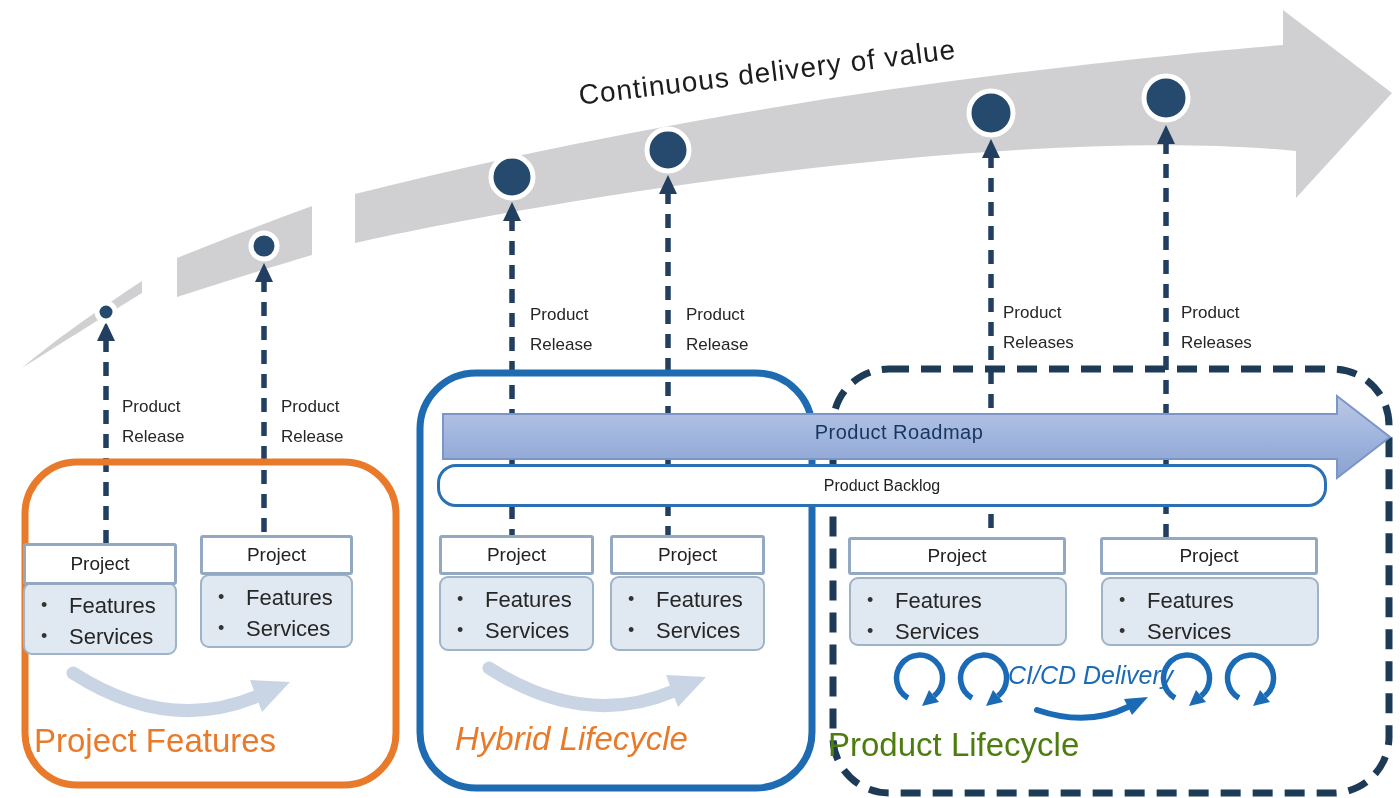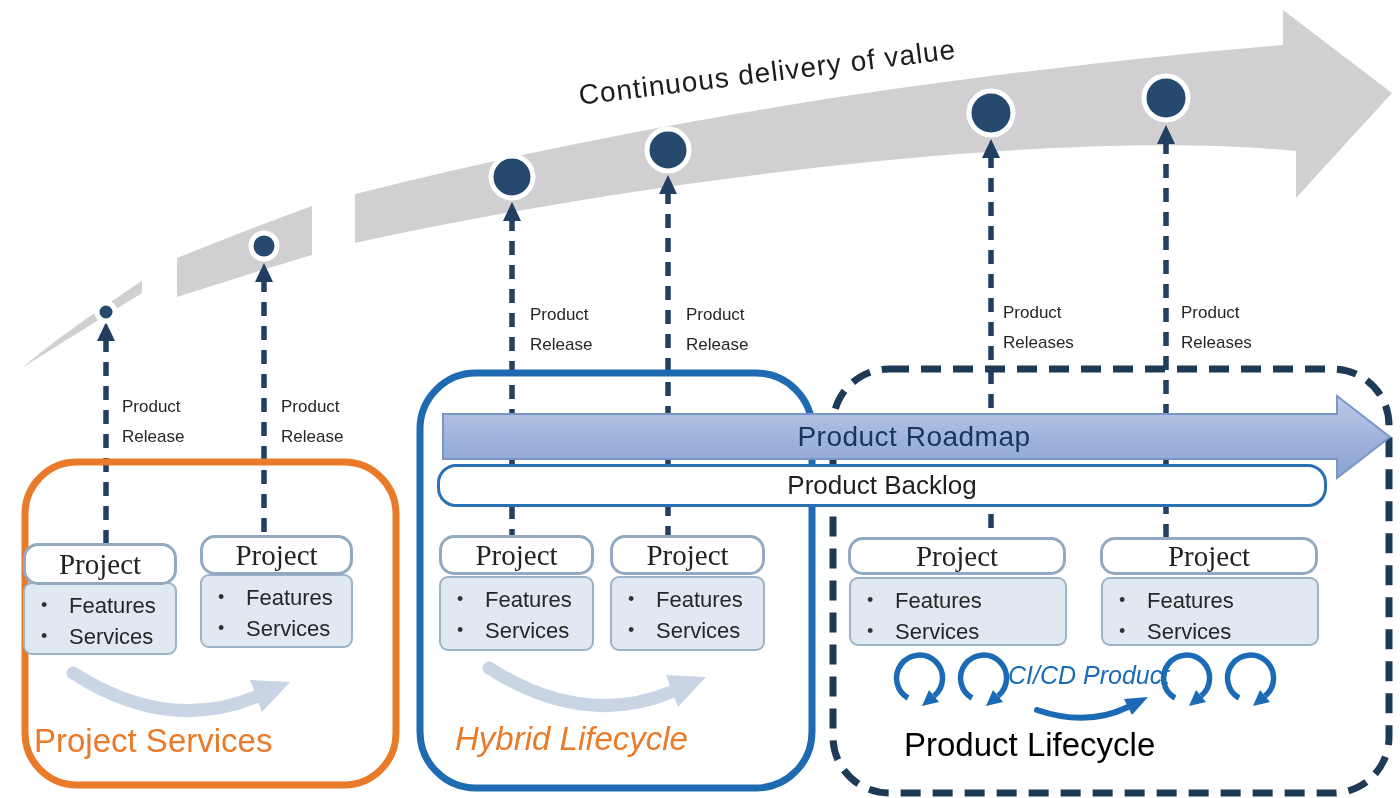--- a/index.html
+++ b/index.html
@@ -18,34 +18,34 @@
 
   .release-label { font-size:17px; line-height:30px; z-index:1; white-space:nowrap; }
   .rl1 { left:122px;  top:392px; }
   .rl2 { left:281px;  top:392px; }
   .rl3 { left:530px;  top:300px; }
   .rl4 { left:686px;  top:300px; }
   .rl5 { left:1003px; top:298px; }
   .rl6 { left:1181px; top:298px; }
 
   .roadmap-label {
-    left:467px; top:421px; width:894px; text-align:center; font-size:28px;
+    left:452px; top:421px; width:894px; text-align:center; font-size:20px;
     color:#17365d; z-index:2; letter-spacing:0.5px;
   }
   .backlog-box {
     position:absolute; left:437px; top:464px; width:890px; height:43px;
     background:#ffffff; border:3.5px solid #2a70b5; border-radius:19px;
     box-sizing:border-box; z-index:2; display:flex; align-items:center; justify-content:center;
-    font-size:26px; color:#1f1f1f;
+    font-size:16px; color:#1f1f1f;
   }
 
   .card-header {
-    position:absolute; background:#ffffff; border:3px solid #92a9c1; border-radius:15px;
+    position:absolute; background:#ffffff; border:3px solid #92a9c1; border-radius:3px;
     box-sizing:border-box; display:flex; align-items:center; justify-content:center;
-    font-size:29px; color:#222222; z-index:3;font-family:Liberation Serif, serif;
+    font-size:19px; color:#222222; z-index:3;
   }
   .card-body {
     position:absolute; background:#e0e8f1; border:2.5px solid #9db3c7; border-radius:9px;
     box-sizing:border-box; z-index:2; padding-top:6px;
   }
   .card-body .row { display:flex; align-items:center; height:31px; padding-left:16px;
     font-size:22px; color:#262626; }
   .card-body .bullet { width:28px; font-size:18px; color:#333333; text-align:left; }
 
   .h1 { left:23px;   top:543px; width:154px; height:42px; }
@@ -57,21 +57,21 @@
   .h4 { left:610px;  top:535px; width:155px; height:40px; }
   .b4 { left:610px;  top:576px; width:155px; height:75px; }
   .h5 { left:848px;  top:537px; width:218px; height:38px; }
   .b5 { left:849px;  top:577px; width:218px; height:69px; }
   .h6 { left:1100px; top:537px; width:218px; height:38px; }
   .b6 { left:1101px; top:577px; width:218px; height:69px; }
 
   .lifecycle-label { font-size:33px; z-index:2; white-space:nowrap; }
   .lc-project { left:34px;  top:722px; color:#e87a29; }
   .lc-hybrid  { left:455px; top:720px; color:#e87a29;font-style:italic; }
-  .lc-product { left:904px; top:726px; color:#000000; }
+  .lc-product { left:828px; top:726px; color:#4d7c0f; }
 
   .cicd-label {
     left:1008px; top:661px; width:160px; text-align:center; font-style:italic;
     font-size:25px; color:#1b6ab5; z-index:2; white-space:nowrap;
   }
 </style>
 </head>
 <body>
 
 <div class="stage">
@@ -245,19 +245,19 @@
     <div class="row">
       <span class="bullet">•</span>
       <span>Features</span>
       </div>
     <div class="row">
       <span class="bullet">•</span>
       <span>Services</span>
       </div>
   </div>
 
-  <div class="txt lifecycle-label lc-project">Project Services</div>
+  <div class="txt lifecycle-label lc-project">Project Features</div>
   <div class="txt lifecycle-label lc-hybrid">Hybrid Lifecycle</div>
   <div class="txt lifecycle-label lc-product">Product Lifecycle</div>
 
-  <div class="txt cicd-label">CI/CD Product</div>
+  <div class="txt cicd-label">CI/CD Delivery</div>
 
 </div>
 
 </body></html>

